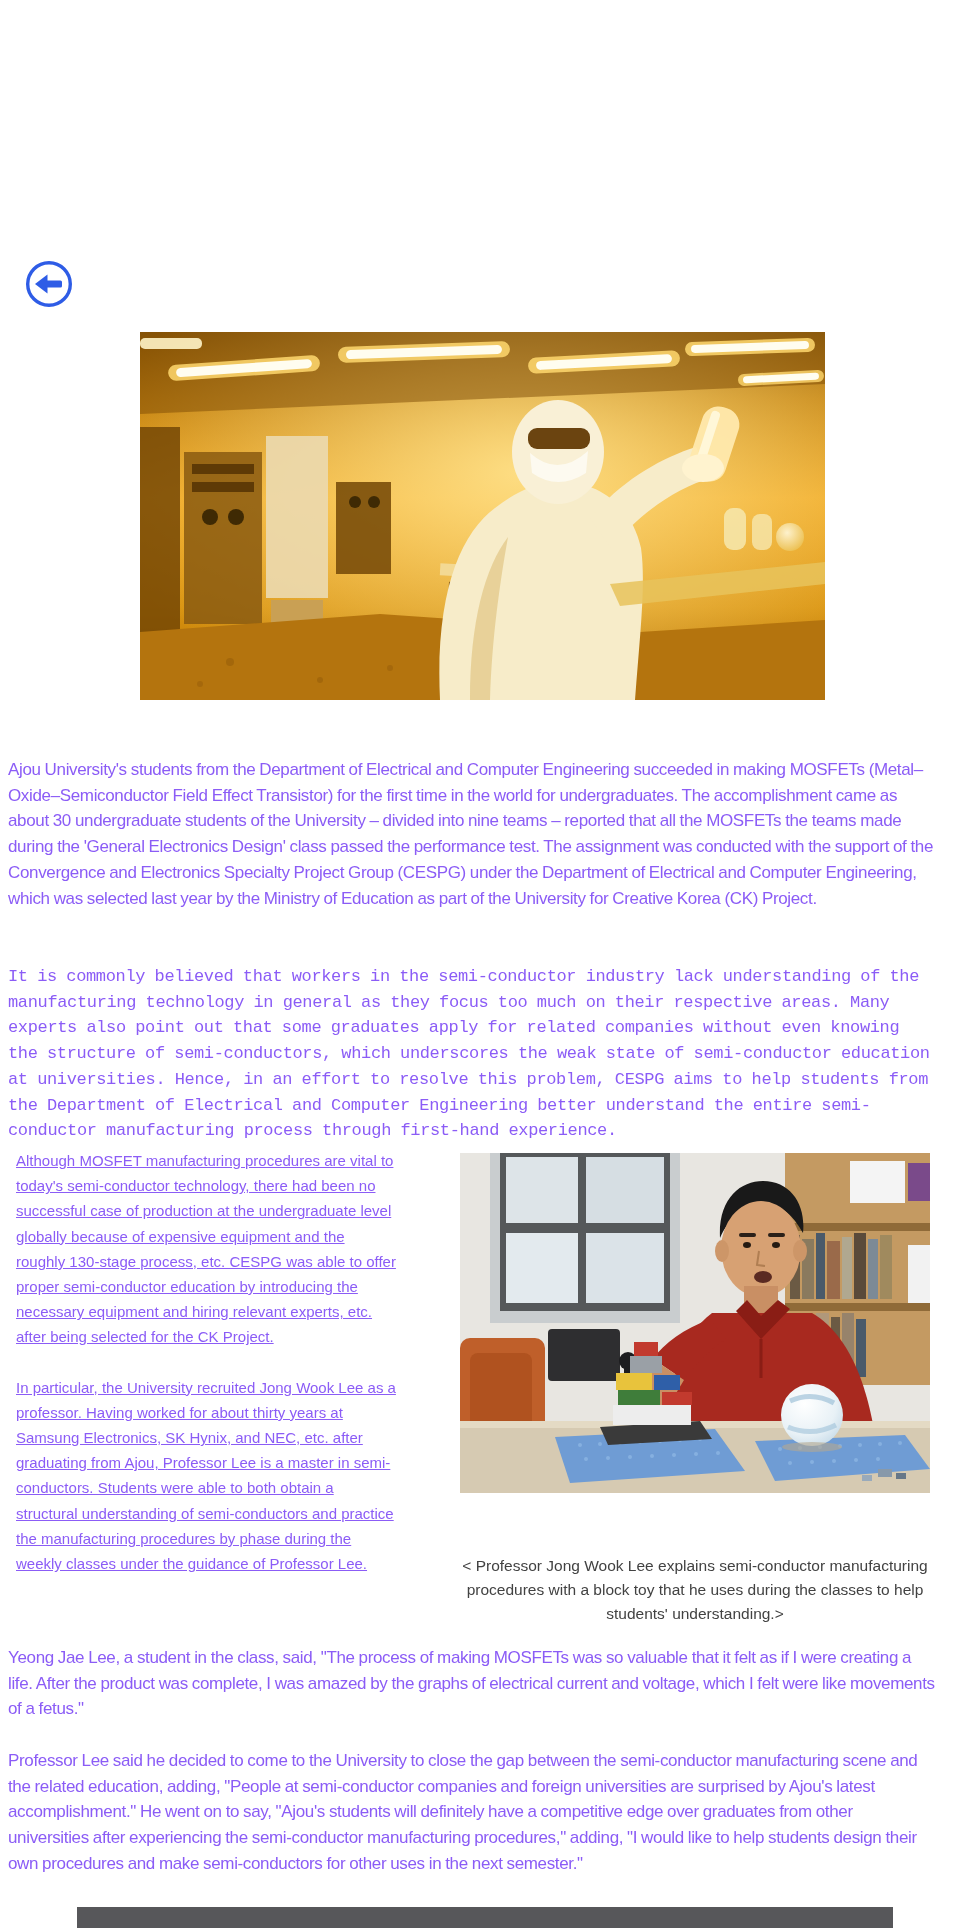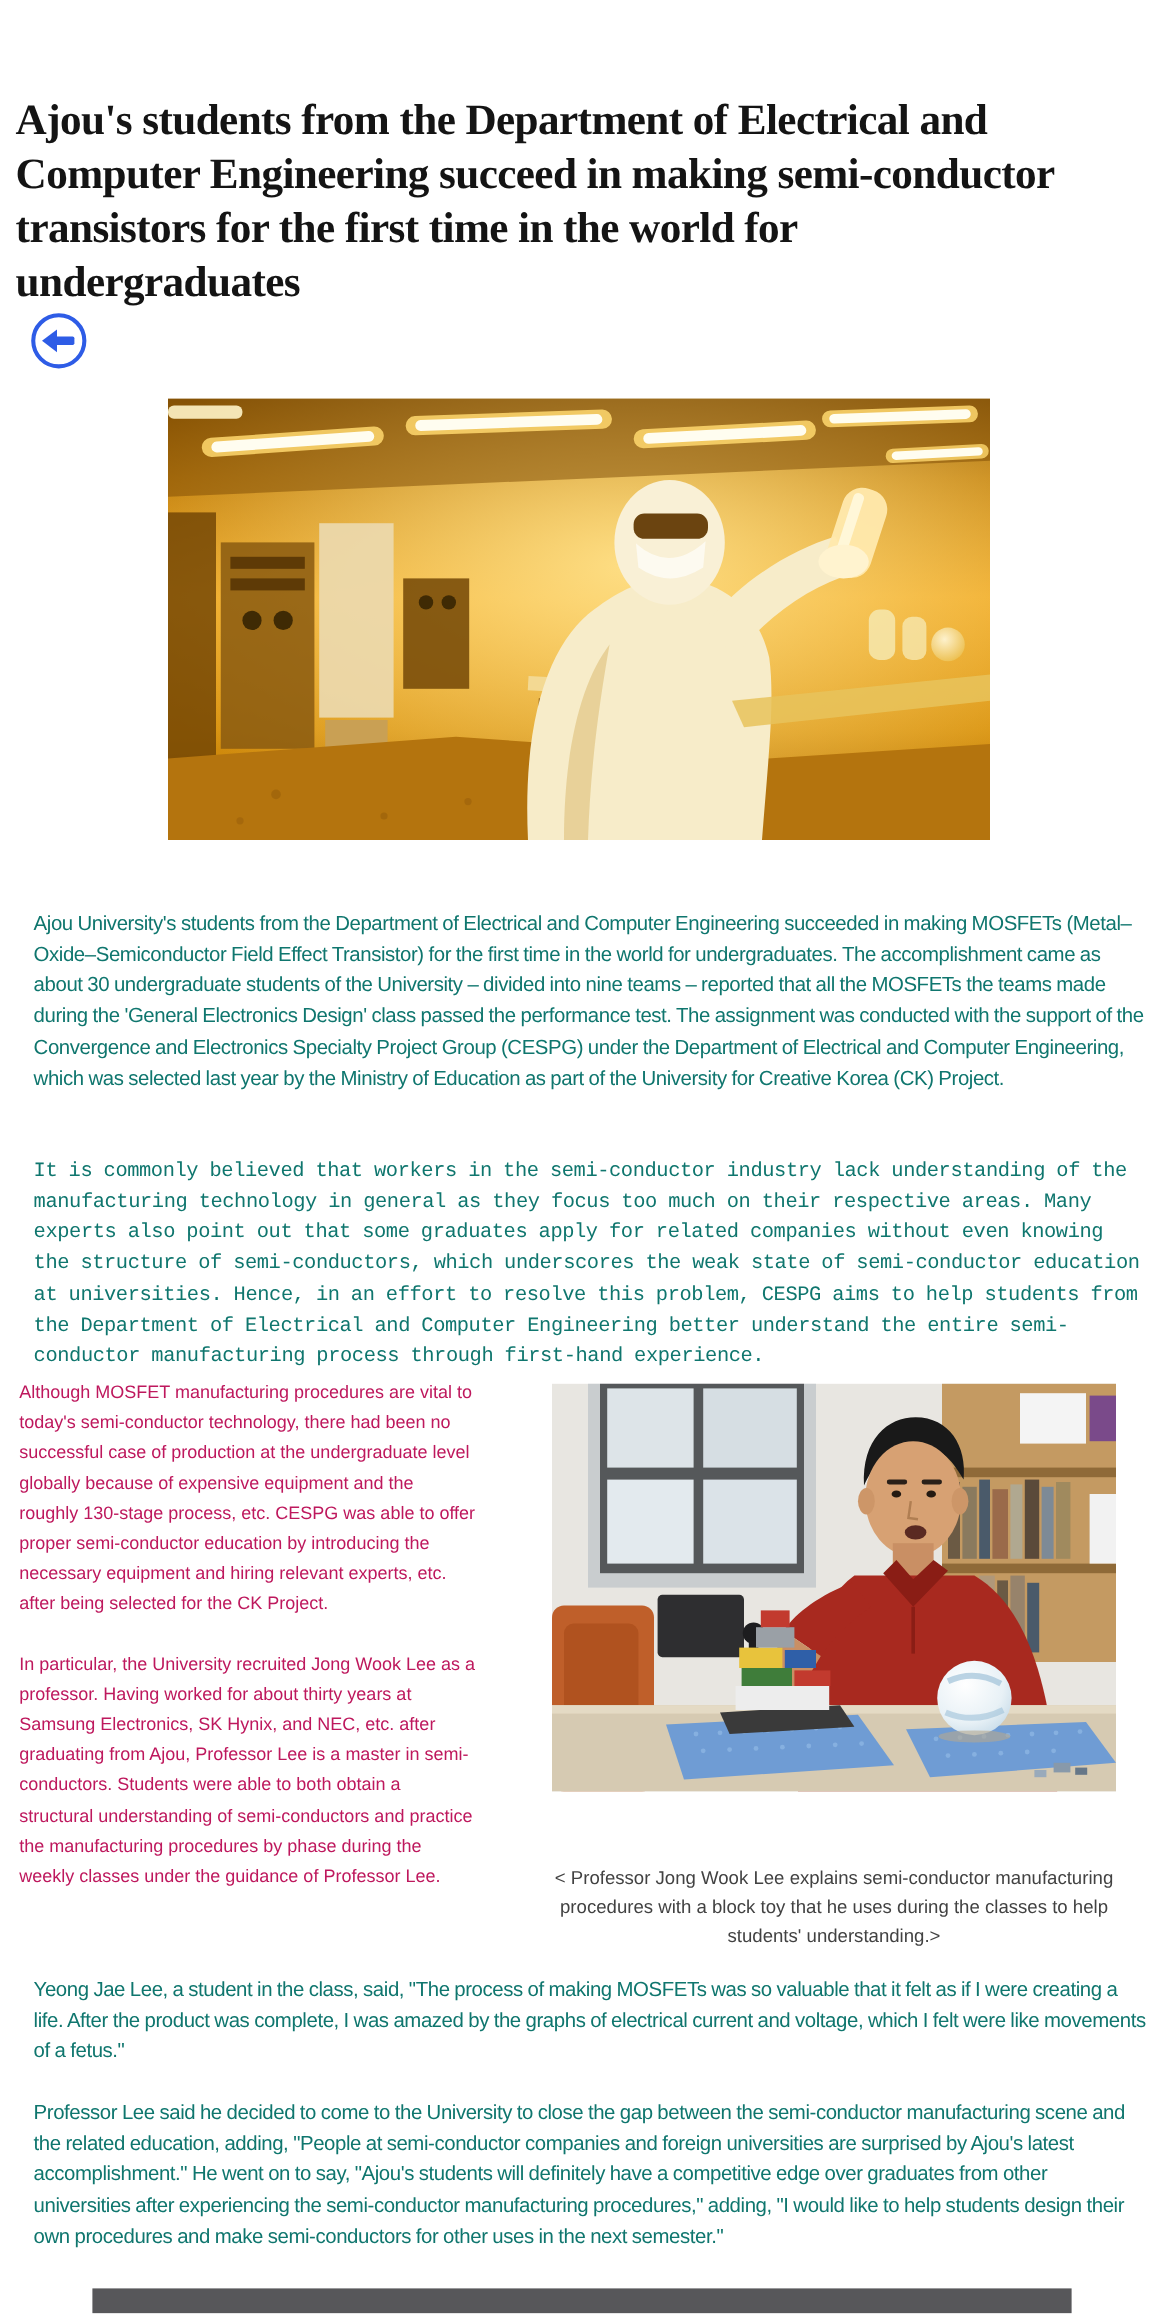--- a/index.html
+++ b/index.html
@@ -10,43 +10,42 @@
     font-family:"Liberation Serif",serif;font-weight:700;font-size:36px;line-height:45px;
     letter-spacing:-0.5px;color:#141414;}
 
   .back-btn{position:absolute;top:259px;left:24px;width:50px;height:50px;cursor:pointer;background:none;border:none;padding:0;}
   .back-btn svg{display:block;width:50px;height:50px;}
 
   .photo{display:block;}
   .photo1{position:absolute;top:332px;left:140px;width:685px;height:368px;}
   .photo1 svg,.photo2 svg{width:100%;height:100%;display:block;}
 
-  .para{position:absolute;left:28px;width:929px;font-size:17px;line-height:25.7px;
-    letter-spacing:-0.35px;word-spacing:-0.4px;color:#0f766e;margin:0;}
+  .para{position:absolute;left:8px;width:929px;font-size:17px;line-height:25.7px;
+    letter-spacing:-0.35px;word-spacing:-0.4px;color:#8b5cf6;margin:0;}
   #para1{top:757px;}
   #para2{top:964px;font-family:Liberation Mono, monospace;}
 
-  .leftcol{position:absolute;top:1148px;left:16px;width:380px;color:#be185d;}
+  .leftcol{position:absolute;top:1148px;left:16px;width:380px;color:#8b5cf6;text-decoration:underline;}
   .leftcol p{margin:0 0 25px 0;font-size:15px;line-height:25.2px;letter-spacing:0;}
 
   .photo2{position:absolute;top:1153px;left:460px;width:470px;height:340px;margin:0;}
   .caption{position:absolute;top:1511px;left:450px;width:490px;text-align:center;
     font-size:15.5px;line-height:24px;color:#424242;margin-top:43px;}
 
   #para5{top:1645px;}
   #para6{top:1748px;}
 
   .footer-bar{position:absolute;top:1907px;left:77px;width:816px;height:21px;background:#57575a;}
 </style>
 </head>
 <body>
 
 <div class="page">
 
-  <h1 class="title">Ajou's students from the Department of Electrical and Computer Engineering succeed in making semi-conductor transistors for the first time in the world for undergraduates</h1>
 
   <button class="back-btn" aria-label="back">
     <svg viewBox="0 0 50 50">
       <circle cx="25" cy="25" r="21.3" fill="none" stroke="#2e5ce6" stroke-width="3.4"></circle>
       <polygon points="11,25 23.5,15.5 23.5,34.5" fill="#2e5ce6"></polygon>
       <rect x="21.5" y="21.4" width="16.5" height="7.2" rx="1.5" fill="#2e5ce6"></rect>
     </svg>
   </button>
 
   <div class="photo photo1">

